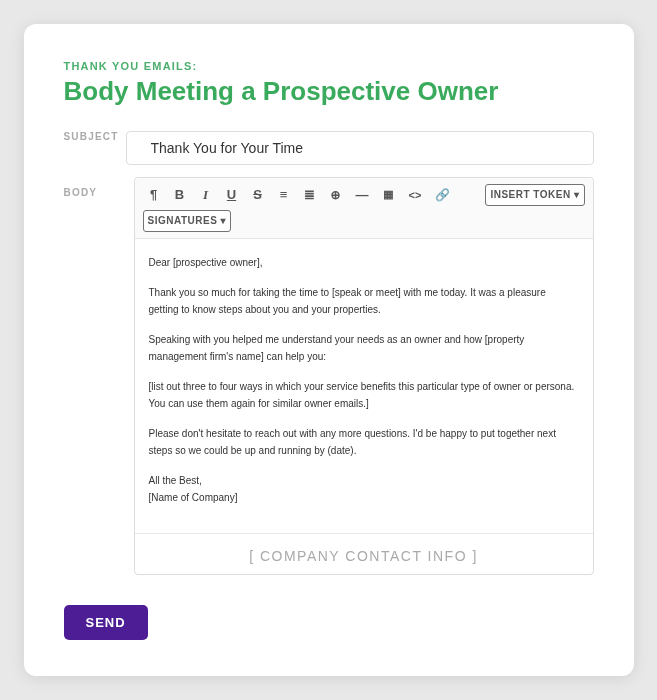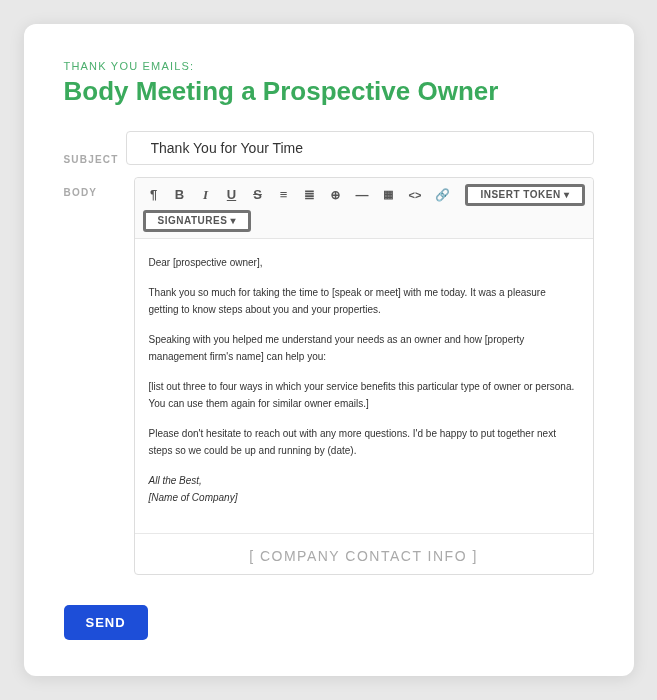--- a/index.html
+++ b/index.html
@@ -14,35 +14,35 @@
     .card {
       background: #fff;
       border-radius: 12px;
       width: 610px;
       padding: 36px 40px 36px 40px;
       box-shadow: 0 2px 16px rgba(0,0,0,0.10);
     }
     .category-label {
       color: #4caf6e;
       font-size: 11px;
-      font-weight: 400;
+      font-weight: 700;
       letter-spacing: 1.2px;
       text-transform: uppercase;
       margin-bottom: 4px;
     }
     .main-title {
       color: #3aaa5c;
       font-size: 26px;
       font-weight: 800;
       margin-bottom: 24px;
       line-height: 1.2;
     }
     .field-row {
       display: flex;
-      align-items: flex-end;
+      align-items: flex-start;
       margin-bottom: 12px;
     }
     .field-label {
       font-size: 10px;
       font-weight: 700;
       letter-spacing: 1.2px;
       color: #aaa;
       text-transform: uppercase;
       width: 62px;
       flex-shrink: 0;
@@ -81,57 +81,57 @@
       padding: 2px 5px;
       border-radius: 3px;
       font-weight: 600;
       display: flex;
       align-items: center;
       justify-content: center;
       min-width: 22px;
       height: 22px;
     }
     .toolbar-dropdown {
-      border: 3px solid #737373;
+      border: 1px solid #737373;
       border-radius: 3px;
       background: #fff;
       font-size: 10px;
-      padding: 2px 12px;
+      padding: 2px 4px;
       cursor: pointer;
       color: #555;
       font-weight: 600;
       letter-spacing: 0.5px;
       height: 22px;
       display: flex;
       align-items: center;
       gap: 3px;
     }
     .email-body {
       padding: 16px 14px;
       font-size: 10px;
       color: #333;
       line-height: 1.65;
       min-height: 240px;
       outline: none;
     }
     .email-body p {
       margin-bottom: 14px;
     }
-    .email-body p:last-child { margin-bottom: 11px; font-style: italic; }
+    .email-body p:last-child { margin-bottom: 11px; }
     .company-footer {
       border-top: 1px solid #e8e8e8;
       text-align: center;
       padding: 14px 0 10px 0;
       color: #aaa;
       font-size: 14px;
       letter-spacing: 1.5px;
       text-transform: uppercase;
     }
     .send-btn {
-      background: #1d4ed8;
+      background: #4c1d95;
       color: #fff;
       border: none;
       border-radius: 5px;
       padding: 10px 22px;
       font-size: 13px;
       font-weight: 700;
       letter-spacing: 1px;
       cursor: pointer;
       margin-top: 18px;
       text-transform: uppercase;

